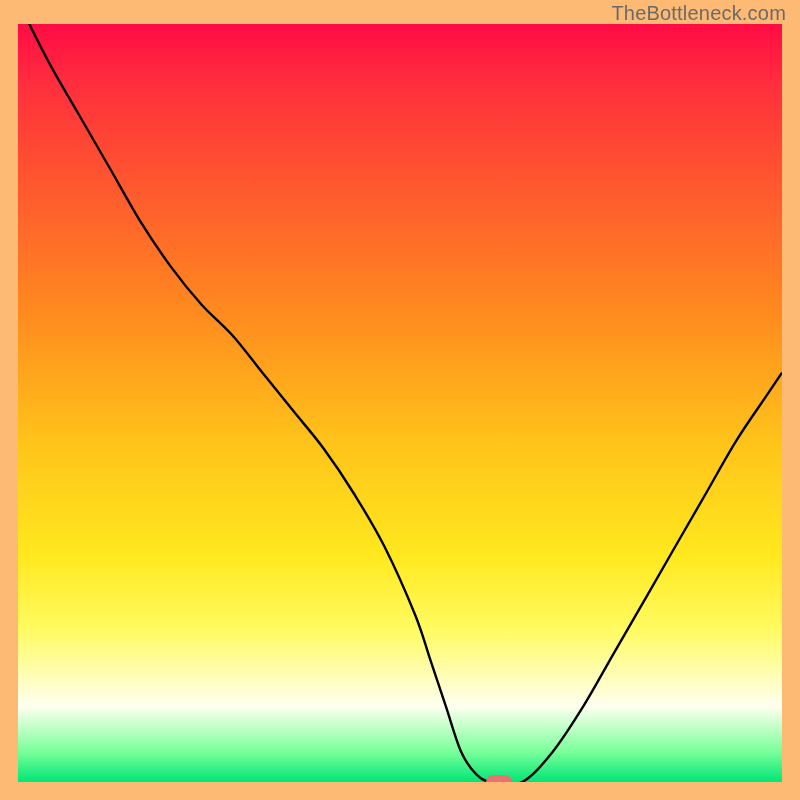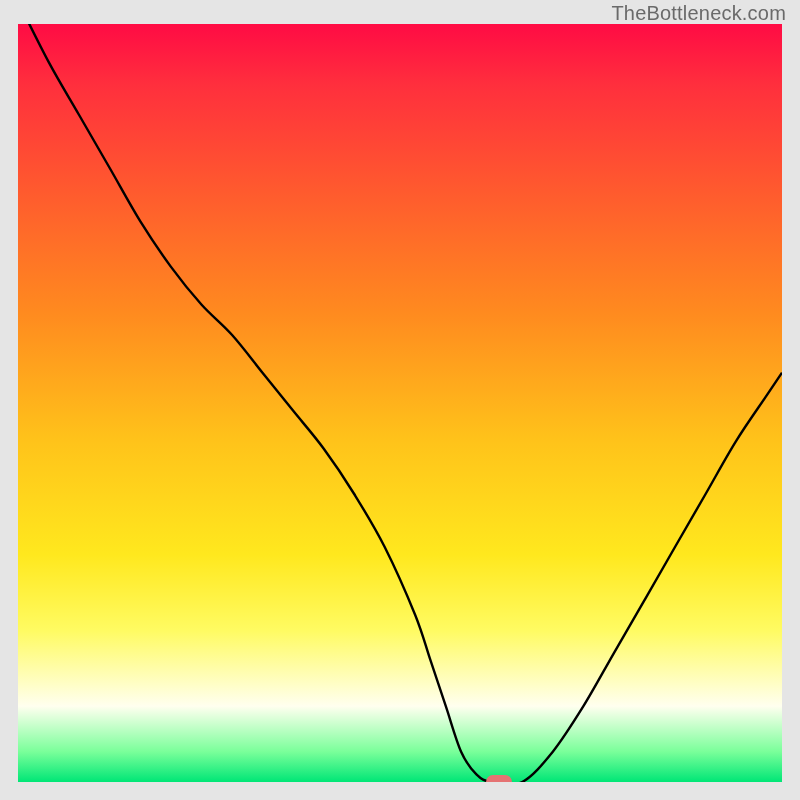--- a/index.html
+++ b/index.html
@@ -8,21 +8,21 @@
     width: 800px;
     height: 800px;
     background: #000;
     overflow: hidden;
     font-family: Arial, Helvetica, sans-serif;
   }
   .frame {
     position: relative;
     width: 800px;
     height: 800px;
-    background: #e5e5e5;
+    background: #fdba74;
   }
   .watermark {
     position: absolute;
     top: 2px;
     right: 14px;
     color: #6a6a6a;
     font-size: 20px;
     font-weight: 500;
     letter-spacing: 0.2px;
     z-index: 30;

